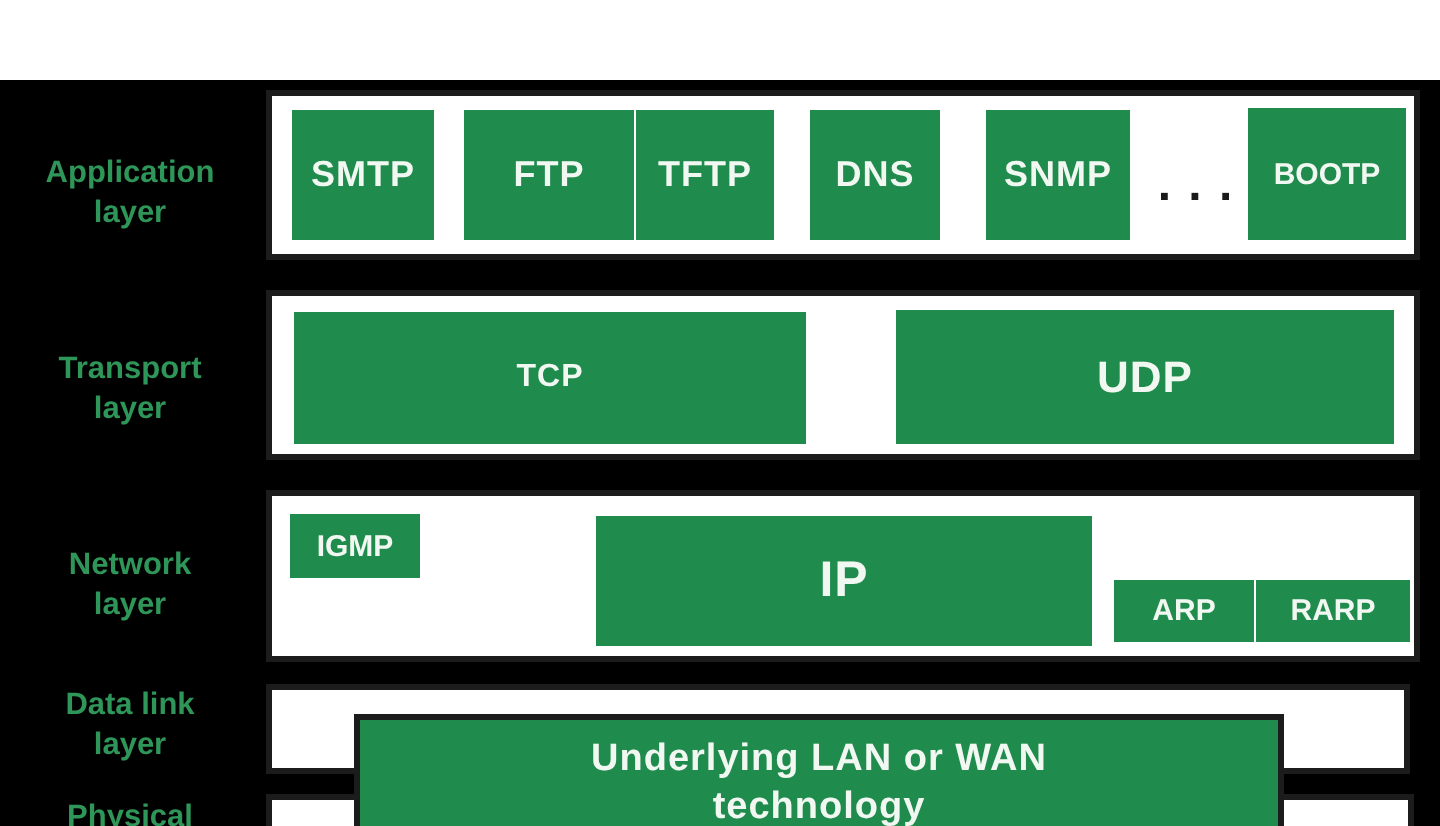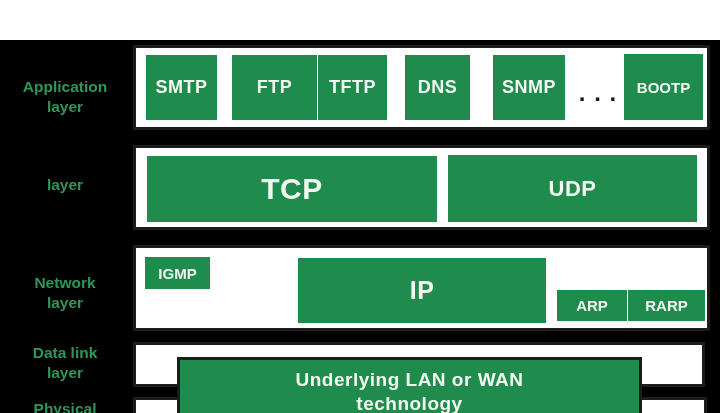--- a/index.html
+++ b/index.html
@@ -74,21 +74,21 @@
     left:436px;top:7px;width:52px;height:52px;
     background:transparent;
     color:var(--dots-color);
     display:flex;
     align-items:flex-end;
     justify-content:center;
     font-size:24px;
     letter-spacing:1px;
   }
   
-  .p-tcp{left:11px;top:8px;width:290px;height:66px;font-size:30px;}
+  .p-tcp{left:11px;top:8px;width:256px;height:66px;font-size:16px;}
   .p-udp{left:312px;top:7px;width:249px;height:67px;font-size:22px;}
   
   .p-igmp{left:9px;top:9px;width:65px;height:32px;font-size:15px;letter-spacing:0;}
   .p-icmp{left:87px;top:9px;width:63px;height:32px;font-size:15px;letter-spacing:0;}
   .p-ip{left:162px;top:10px;width:248px;height:65px;font-size:25px;}
   .p-arp{left:421px;top:42px;width:70px;height:31px;font-size:15px;letter-spacing:0;}
   .p-rarp{left:492px;top:42px;width:77px;height:31px;font-size:15px;letter-spacing:0;}
   
   .underlying{
     position:absolute;
@@ -111,20 +111,21 @@
 </head>
 <body>
 
 <div class="diagram">
 
   <div class="layer-label lbl-application">
     <span>Application</span>
     <span>layer</span>
   </div>
   <div class="layer-label lbl-transport">
+    <span>Transport</span>
     <span>layer</span>
   </div>
   <div class="layer-label lbl-network">
     <span>Network</span>
     <span>layer</span>
   </div>
   <div class="layer-label lbl-datalink">
     <span>Data link</span>
     <span>layer</span>
   </div>

